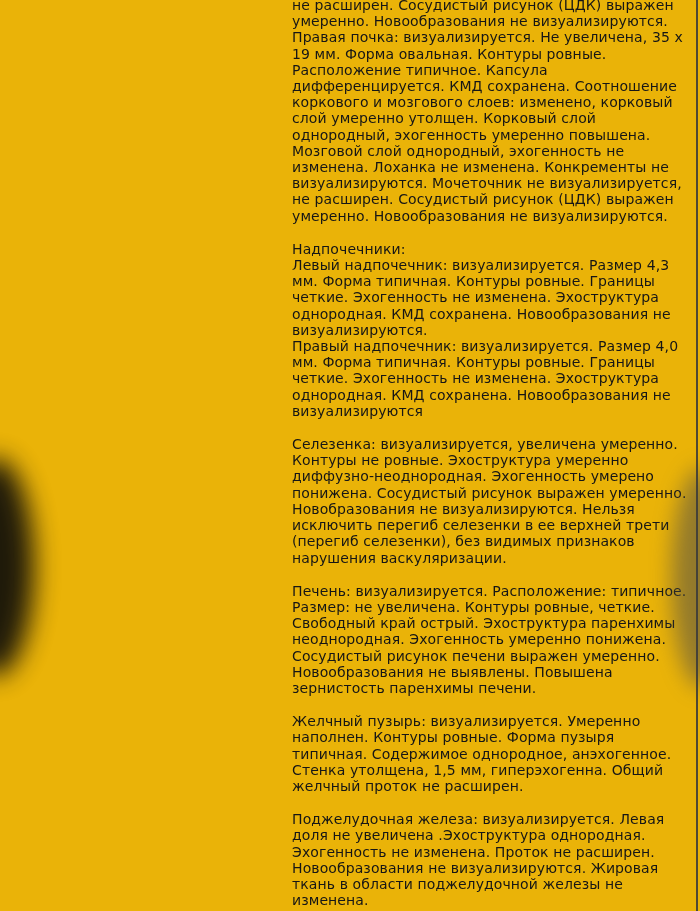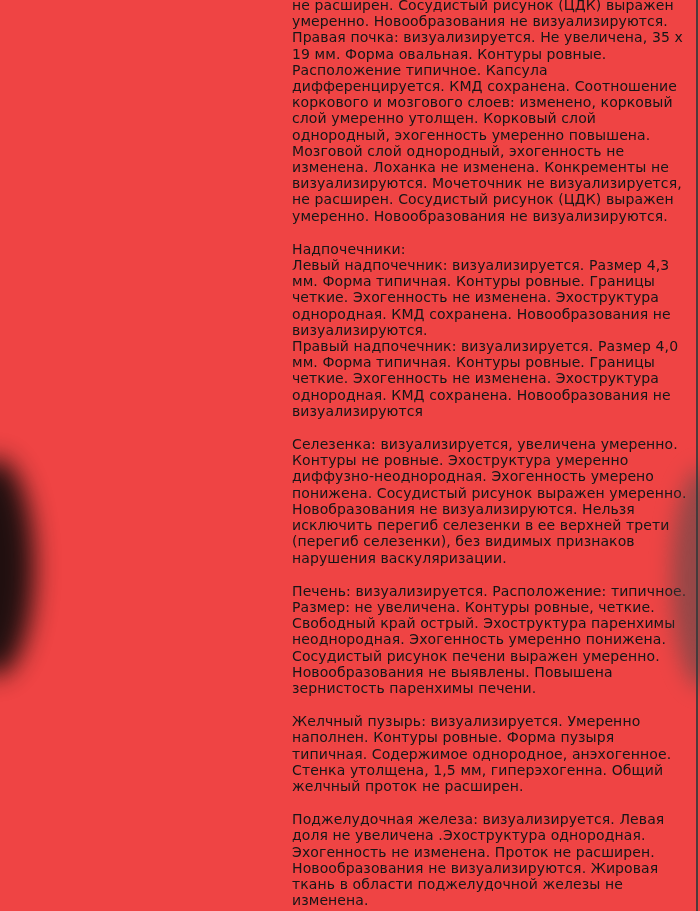--- a/index.html
+++ b/index.html
@@ -10,21 +10,21 @@
   body {
     width: 700px;
     height: 911px;
     font-family: "DejaVu Sans", "Liberation Sans", sans-serif;
     overflow: hidden;
   }
   .page {
     position: relative;
     width: 700px;
     height: 911px;
-    background: #ef4444;
+    background: #eab308;
     overflow: hidden;
   }
   .text-column {
     position: absolute;
     left: 292px;
     top: -3px;
     width: 420px;
     font-size: 14px;
     line-height: 16.2px;
     color: #161616;

